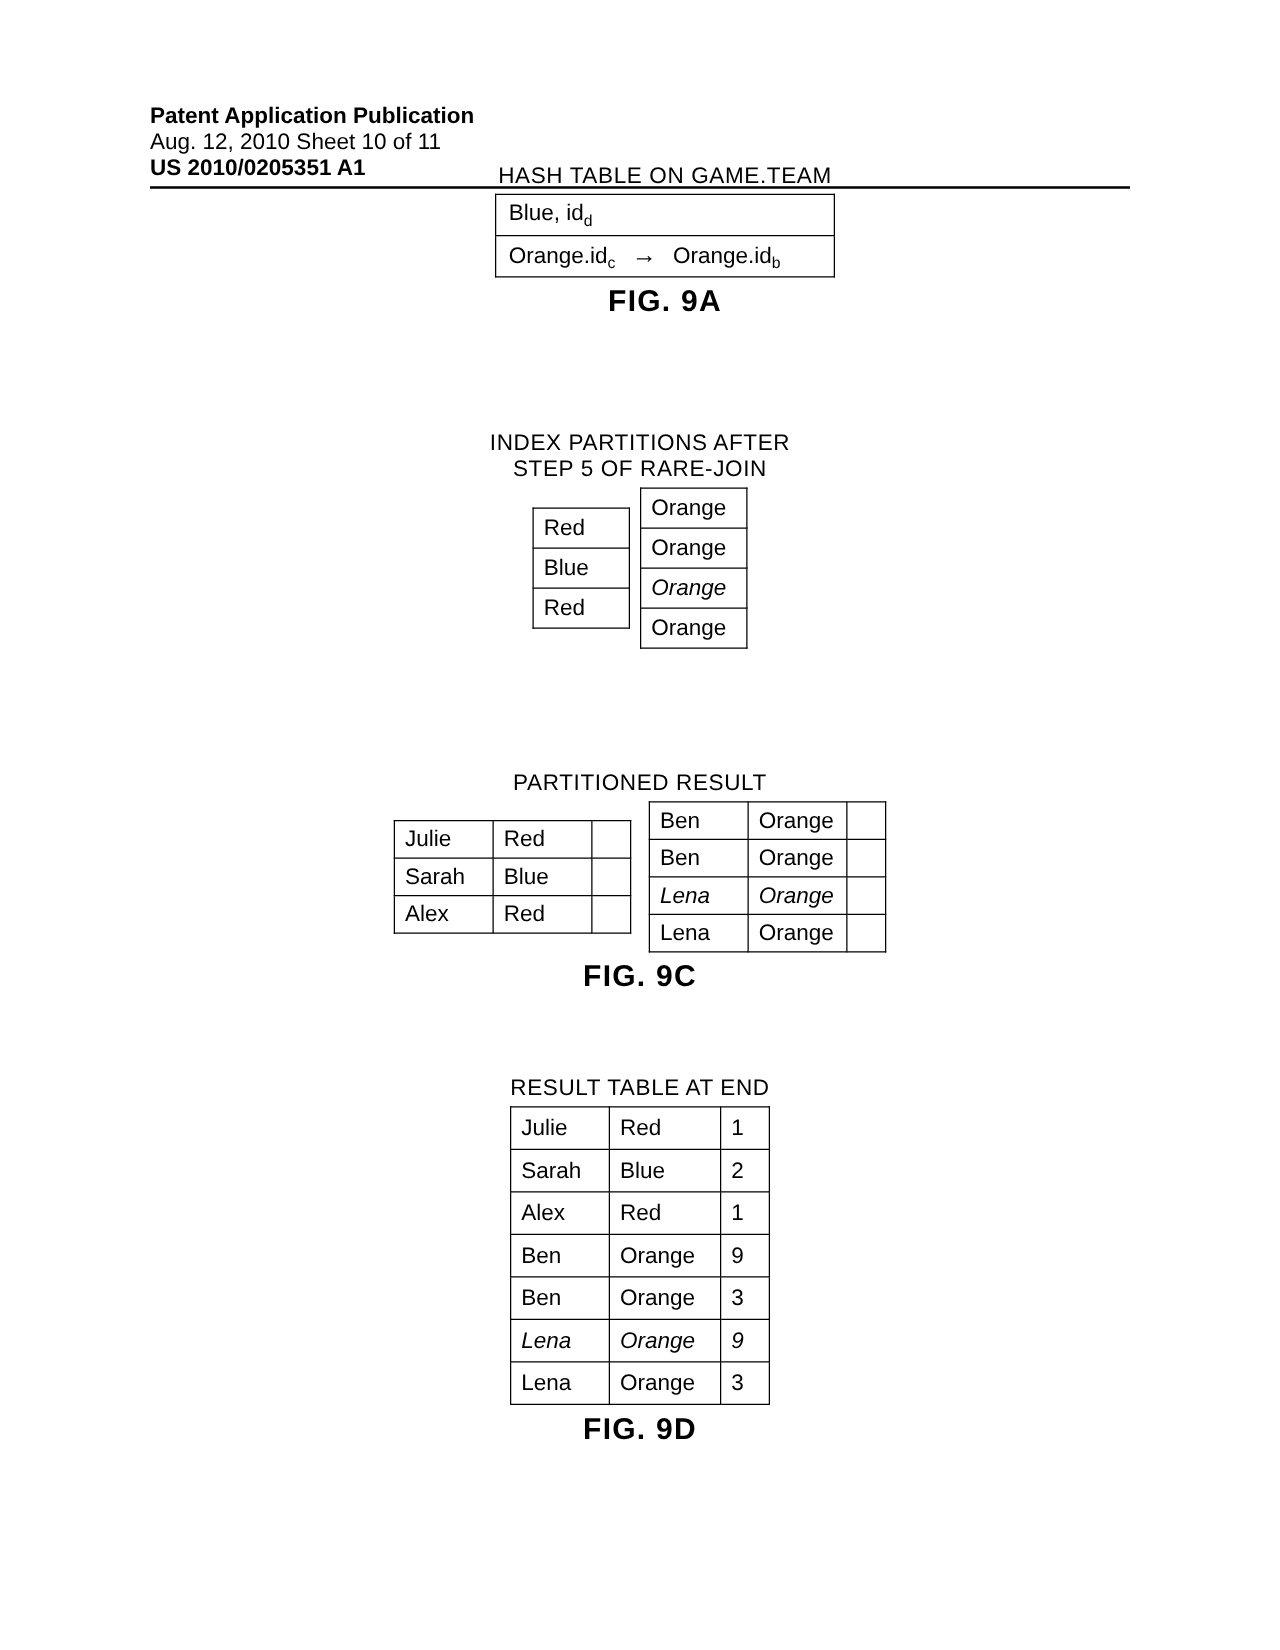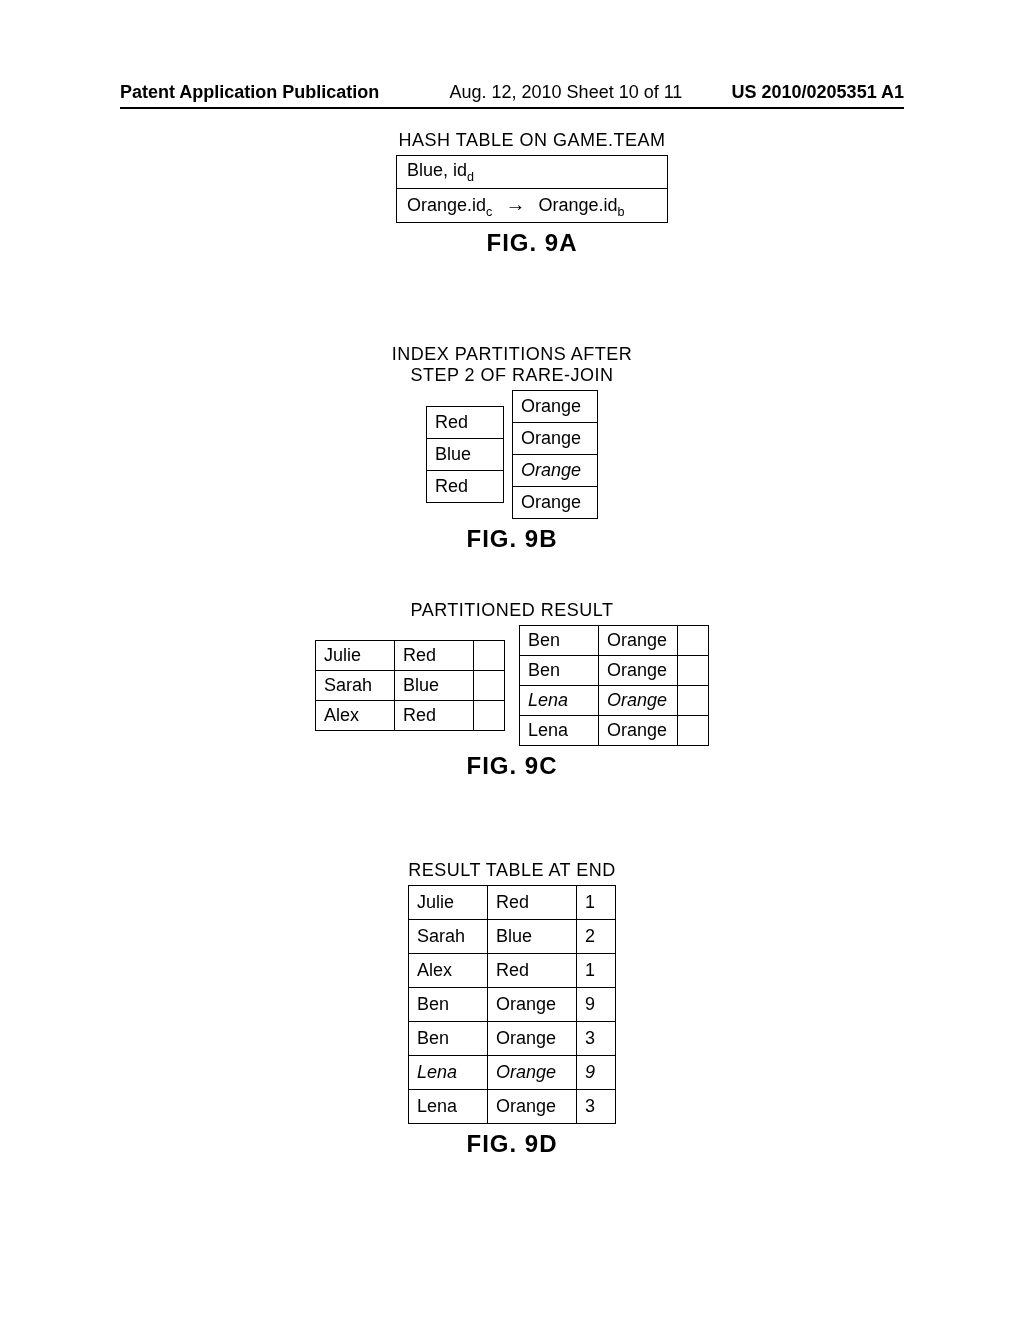--- a/index.html
+++ b/index.html
@@ -11,27 +11,27 @@
     height: 1320px;
     position: relative;
     color: #000;
   }
   .header {
     position: absolute;
     top: 82px;
     left: 120px;
     right: 120px;
     display: flex;
-    justify-content: space-between;
     font-size: 18px;
     border-bottom: 2px solid #000;
     padding-bottom: 4px;
+    flex-direction: column;
   }
   .header .left { font-weight: bold; }
-  .header .mid { font-weight: normal; margin-left: 21px; }
+  .header .mid { font-weight: normal; }
   .header .right { font-weight: bold; }
 
   .caption {
     text-align: center;
     font-size: 18px;
     letter-spacing: 0.5px;
   }
   .fig-label {
     text-align: center;
     font-size: 24px;
@@ -69,21 +69,21 @@
   }
   .tbl9b-left, .tbl9b-right {
     border-collapse: collapse;
     font-size: 18px;
   }
   .tbl9b-left td { border: 1.5px solid #000; padding: 5px 12px 5px 8px; width: 56px; }
   .tbl9b-right td { border: 1.5px solid #000; padding: 5px 12px 5px 8px; width: 64px; }
   .italic { font-style: italic; }
 
   
-  .fig9c { position: absolute; top: 600px; left: 0; width: 100%; }
+  .fig9c { position: absolute; top: 616px; left: 0; width: 100%; }
   .fig9c .tables-wrap {
     display: flex;
     justify-content: center;
     align-items: center;
     gap: 14px;
     margin-top: 4px;
   }
   .tbl9c {
     border-collapse: collapse;
     font-size: 18px;
@@ -129,21 +129,21 @@
       <span>Orange.id</span><span class="sub">b</span>
     </td>
         </tr>
   </tbody>
     </table>
   <div class="fig-label">FIG. 9A</div>
 </div>
 
 <div class="fig9b">
   <div class="caption">INDEX PARTITIONS AFTER</div>
-  <div class="caption">STEP 2 OF RARE-JOIN</div>
+  <div class="caption">STEP 5 OF RARE-JOIN</div>
   <div class="tables-wrap">
     <table class="tbl9b-left">
       <tbody>
           <tr>
             <td>Red</td>
           </tr>
       <tr>
             <td>Blue</td>
           </tr>
       <tr>
@@ -161,21 +161,20 @@
           </tr>
       <tr>
             <td class="italic">Orange</td>
           </tr>
       <tr>
             <td>Orange</td>
           </tr>
     </tbody>
       </table>
   </div>
-  <div class="fig-label">FIG. 9B</div>
 </div>
 
 <div class="fig9c">
   <div class="caption">PARTITIONED RESULT</div>
   <div class="tables-wrap">
     <table class="tbl9c">
       <tbody>
           <tr>
         <td>Julie</td>
         <td>Red</td>

